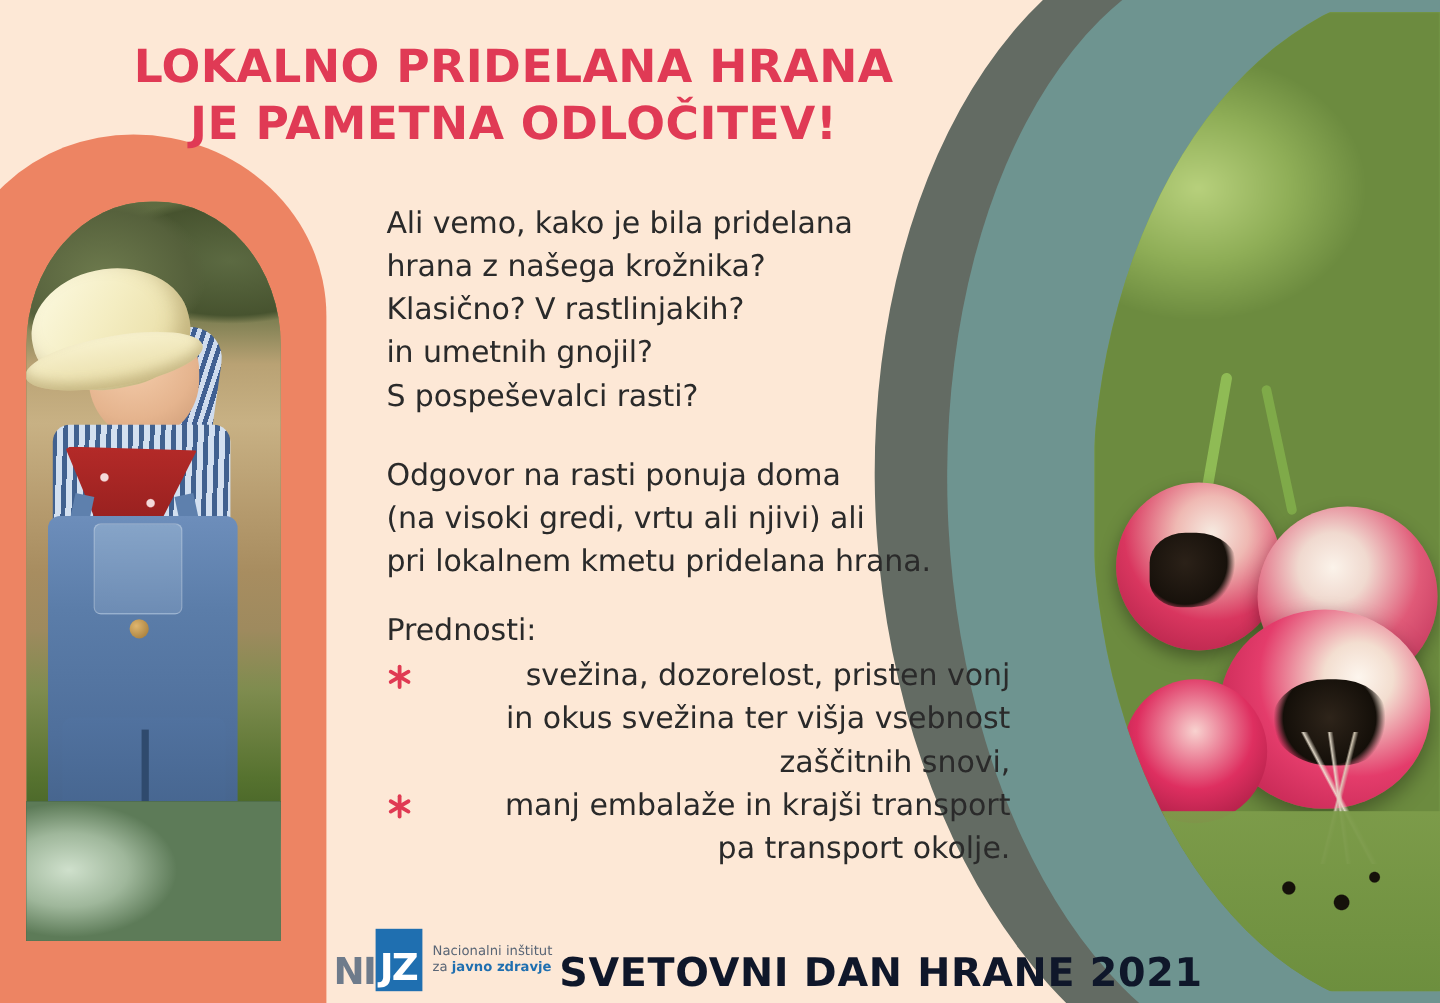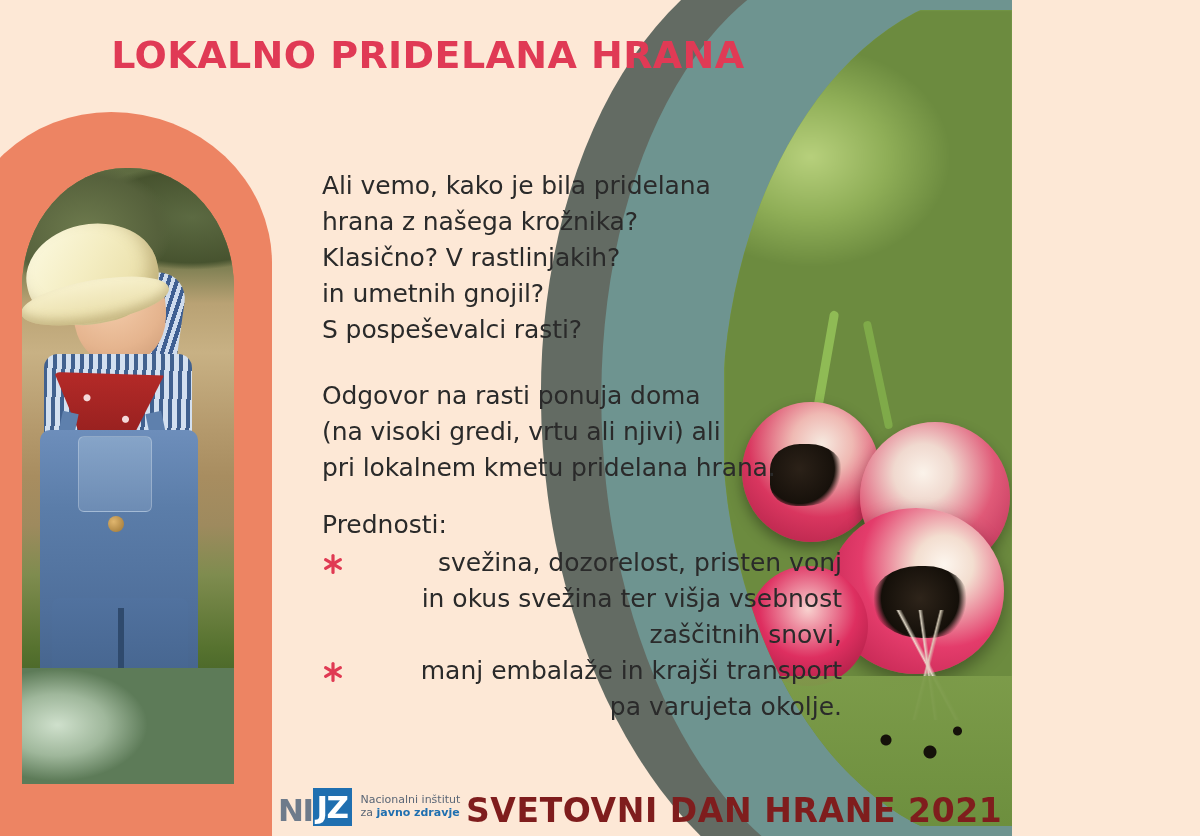--- a/index.html
+++ b/index.html
@@ -4,21 +4,21 @@
 <style>
   * { margin:0; padding:0; box-sizing:border-box; }
   html,body { width:1200px; height:836px; }
   body {
     font-family:"DejaVu Sans", sans-serif;
     background:#FDE8D6;
     overflow:hidden;
   }
   #poster {
     position:relative;
-    width:1012px;
+    width:1200px;
     height:836px;
     background:#FDE8D6;
     overflow:hidden;
   }
 
   
   .left-orange-arch {
     position:absolute;
     left:-40px;
     top:112px;
@@ -283,30 +283,30 @@
 
   
   .footer { position:absolute; left:0; bottom:0; width:1200px; height:64px; z-index:7; }
   .nijz-logo {
     position:absolute; left:278px; bottom:10px;
     display:flex; align-items:center; gap:9px;
   }
   .nijz-mark { display:flex; align-items:flex-end; font-weight:bold; font-size:31px; line-height:1; letter-spacing:-1.5px; }
   .nijz-n, .nijz-i { color:#6E7B8B; }
   .nijz-jz-wrap {
-    background:#1F6FB0; color:#ffffff; padding:4px 4px 3px 3px; margin-left:1px;
+    background:#1F6FB0; color:#ffffff; padding:18px 4px 3px 3px; margin-left:1px;
     display:inline-flex;
   }
   .nijz-words { line-height:1.18; }
   .nijz-w1 { font-size:11px; color:#5A6676; }
   .nijz-w2 { font-size:11px; color:#5A6676; }
   .nijz-w2 b { color:#1F6FB0; }
   .footer-tagline {
     position:absolute; left:466px; bottom:6px;
-    color:#7f1d1d; font-size:33px; font-weight:bold; letter-spacing:.6px;
+    color:#0f172a; font-size:33px; font-weight:bold; letter-spacing:.6px;
     white-space:nowrap;
   }
 </style>
 </head>
 <body>
 
 <div id="poster">
 
   <div class="right-darkgreen"></div>
   <div class="right-teal"></div>
@@ -341,20 +341,21 @@
     <div class="bib"></div>
     <div class="btn"></div>
     <div class="legs"></div>
     <div class="leg-split"></div>
     <div class="cabbage"></div>
 
   </div>
 
   <div class="title-block">
     <div class="title-line">LOKALNO PRIDELANA HRANA</div>
+    <div class="title-line">JE PAMETNA ODLOČITEV!</div>
   </div>
 
   <div class="body-block">
 
     <div class="para">
       <div>Ali vemo, kako je bila pridelana</div>
       <div>hrana z našega krožnika?</div>
       <div>Klasično? V rastlinjakih?</div>
       <div>in umetnih gnojil?</div>
       <div>S pospeševalci rasti?</div>
@@ -392,21 +393,21 @@
           <svg width="22" height="22" viewBox="0 0 22 22">
             <g stroke="#E03A53" stroke-width="3.2" stroke-linecap="round">
               <line x1="11" y1="2.5" x2="11" y2="19.5"></line>
               <line x1="3.6" y1="6.7" x2="18.4" y2="15.3"></line>
               <line x1="3.6" y1="15.3" x2="18.4" y2="6.7"></line>
             </g>
           </svg>
         </span>
         <span class="adv-text">
           <span style="display:block">manj embalaže in krajši transport</span>
-          <span style="display:block">pa varujeta okolje.</span>
+          <span style="display:block">pa transport okolje.</span>
         </span>
       </li>
     </ul>
   </div>
 
   <div class="footer">
     <div class="nijz-logo">
       <div class="nijz-mark">
         <span class="nijz-n">NI</span>
         <span class="nijz-jz-wrap">JZ</span>

